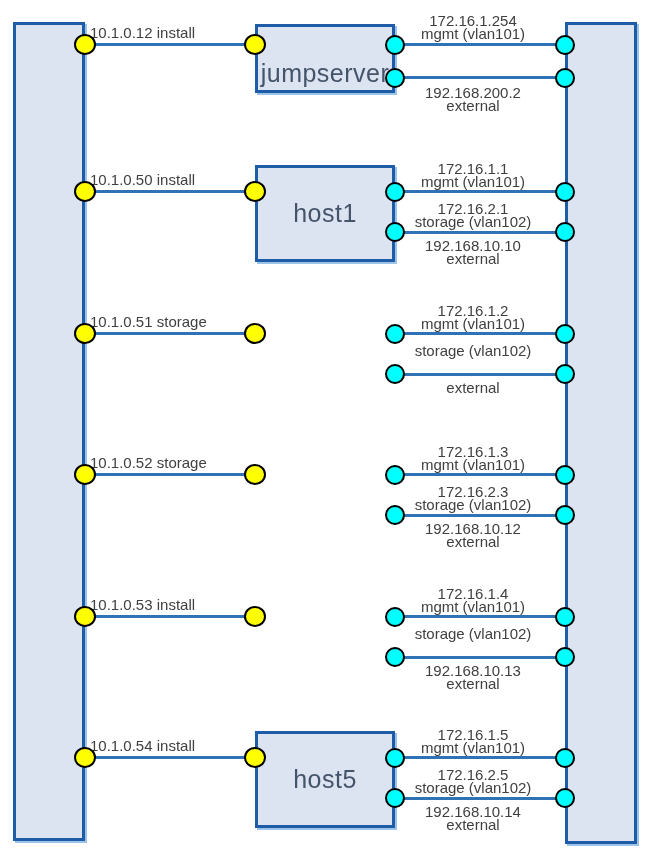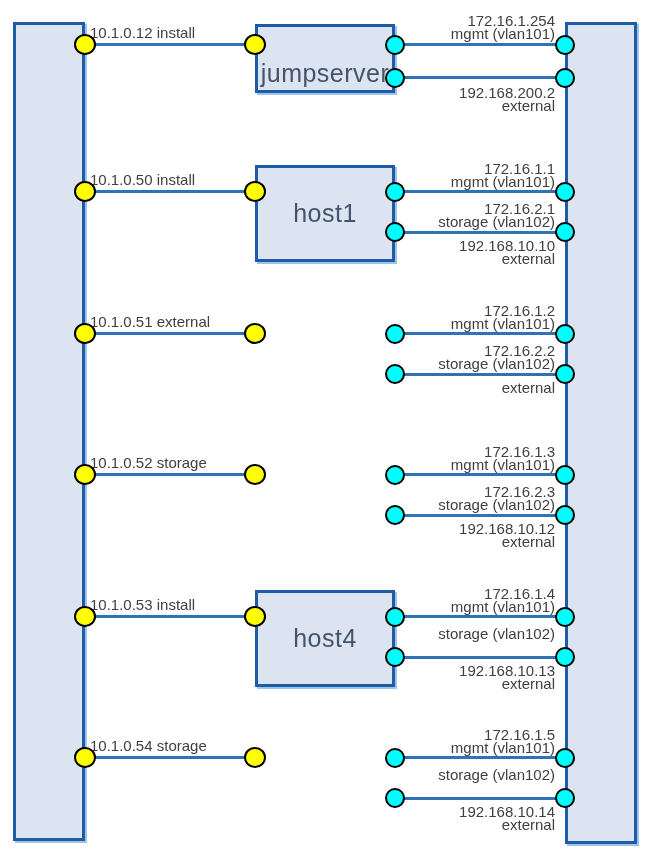--- a/index.html
+++ b/index.html
@@ -30,21 +30,21 @@
 
   .port {
     position:absolute; box-sizing:border-box; border:2px solid #000000;
     border-radius:50%;
   }
   .port.yellow { width:22px; height:21px; background:#ffff00; }
   .port.cyan   { width:20px; height:20px; background:#00ffff; }
 
   .lbl { position:absolute; font-size:15px; line-height:13px; color:#404040; white-space:nowrap; }
   .lbl.left  { left:90px;text-align:center; }
-  .lbl.right { left:375px; width:180px; text-align:right; white-space:normal; }
+  .lbl.right { left:383px; width:180px; text-align:center; white-space:normal; }
 </style>
 </head>
 <body>
 
 <div class="canvas">
 
   <div class="bar" id="left-bar"></div>
   <div class="bar" id="right-bar"></div>
 
   <section class="sec" style="top:0px">
@@ -96,33 +96,32 @@
     <div class="lbl right" style="top:97px">
       <div>192.168.10.10</div>
       <div>external</div>
     </div>
   </section>
 
   <section class="sec" style="top:284px">
     <div class="hline" style="left:85px;top:48px;width:170px"></div>
     <div class="hline" style="left:395px;top:48px;width:170px"></div>
     <div class="hline" style="left:395px;top:89px;width:170px"></div>
-    <div class="lbl left" style="top:31px">10.1.0.51 external</div>
+    <div class="lbl left" style="top:31px">10.1.0.51 storage</div>
     <div class="port yellow" style="left:74px;top:39px"></div>
     <div class="port yellow" style="left:244px;top:39px"></div>
     <div class="port cyan" style="left:385px;top:40px"></div>
     <div class="port cyan" style="left:555px;top:40px"></div>
     <div class="port cyan" style="left:385px;top:80px"></div>
     <div class="port cyan" style="left:555px;top:80px"></div>
     <div class="lbl right" style="top:20px">
       <div>172.16.1.2</div>
       <div>mgmt (vlan101)</div>
     </div>
     <div class="lbl right" style="top:60px">
-      <div>172.16.2.2</div>
       <div>storage (vlan102)</div>
     </div>
     <div class="lbl right" style="top:97px">
       <div>external</div>
     </div>
   </section>
 
   <section class="sec" style="top:425px">
     <div class="hline" style="left:85px;top:48px;width:170px"></div>
     <div class="hline" style="left:395px;top:48px;width:170px"></div>
@@ -146,58 +145,59 @@
       <div>192.168.10.12</div>
       <div>external</div>
     </div>
   </section>
 
   <section class="sec" style="top:567px">
     <div class="hline" style="left:85px;top:48px;width:170px"></div>
     <div class="hline" style="left:395px;top:48px;width:170px"></div>
     <div class="hline" style="left:395px;top:89px;width:170px"></div>
     <div class="lbl left" style="top:31px">10.1.0.53 install</div>
+    <div class="port yellow" style="left:74px;top:39px"></div>
+    <div class="port yellow" style="left:244px;top:39px"></div>
+    <div class="port cyan" style="left:385px;top:40px"></div>
+    <div class="port cyan" style="left:555px;top:40px"></div>
+    <div class="port cyan" style="left:385px;top:80px"></div>
+    <div class="port cyan" style="left:555px;top:80px"></div>
+    <div class="lbl right" style="top:20px">
+      <div>172.16.1.4</div>
+      <div>mgmt (vlan101)</div>
+    </div>
+    <div class="lbl right" style="top:60px">
+      <div>storage (vlan102)</div>
+    </div>
+    <div class="lbl right" style="top:97px">
+      <div>192.168.10.13</div>
+      <div>external</div>
+    </div>
+  </section>
+
+  <section class="sec" style="top:708px">
+    <div class="hline" style="left:85px;top:48px;width:170px"></div>
+    <div class="hline" style="left:395px;top:48px;width:170px"></div>
+    <div class="hline" style="left:395px;top:89px;width:170px"></div>
+    <div class="lbl left" style="top:31px">10.1.0.54 install</div>
     <div class="node-box host">
-      <span>host4</span>
-    </div>
-    <div class="port yellow" style="left:74px;top:39px"></div>
-    <div class="port yellow" style="left:244px;top:39px"></div>
-    <div class="port cyan" style="left:385px;top:40px"></div>
-    <div class="port cyan" style="left:555px;top:40px"></div>
-    <div class="port cyan" style="left:385px;top:80px"></div>
-    <div class="port cyan" style="left:555px;top:80px"></div>
-    <div class="lbl right" style="top:20px">
-      <div>172.16.1.4</div>
-      <div>mgmt (vlan101)</div>
-    </div>
-    <div class="lbl right" style="top:60px">
-      <div>storage (vlan102)</div>
-    </div>
-    <div class="lbl right" style="top:97px">
-      <div>192.168.10.13</div>
-      <div>external</div>
-    </div>
-  </section>
-
-  <section class="sec" style="top:708px">
-    <div class="hline" style="left:85px;top:48px;width:170px"></div>
-    <div class="hline" style="left:395px;top:48px;width:170px"></div>
-    <div class="hline" style="left:395px;top:89px;width:170px"></div>
-    <div class="lbl left" style="top:31px">10.1.0.54 storage</div>
+      <span>host5</span>
+    </div>
     <div class="port yellow" style="left:74px;top:39px"></div>
     <div class="port yellow" style="left:244px;top:39px"></div>
     <div class="port cyan" style="left:385px;top:40px"></div>
     <div class="port cyan" style="left:555px;top:40px"></div>
     <div class="port cyan" style="left:385px;top:80px"></div>
     <div class="port cyan" style="left:555px;top:80px"></div>
     <div class="lbl right" style="top:20px">
       <div>172.16.1.5</div>
       <div>mgmt (vlan101)</div>
     </div>
     <div class="lbl right" style="top:60px">
+      <div>172.16.2.5</div>
       <div>storage (vlan102)</div>
     </div>
     <div class="lbl right" style="top:97px">
       <div>192.168.10.14</div>
       <div>external</div>
     </div>
   </section>
 
 </div>
 

